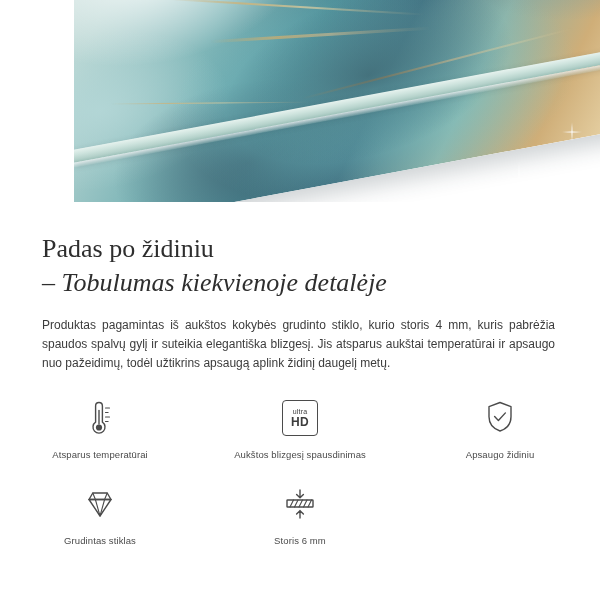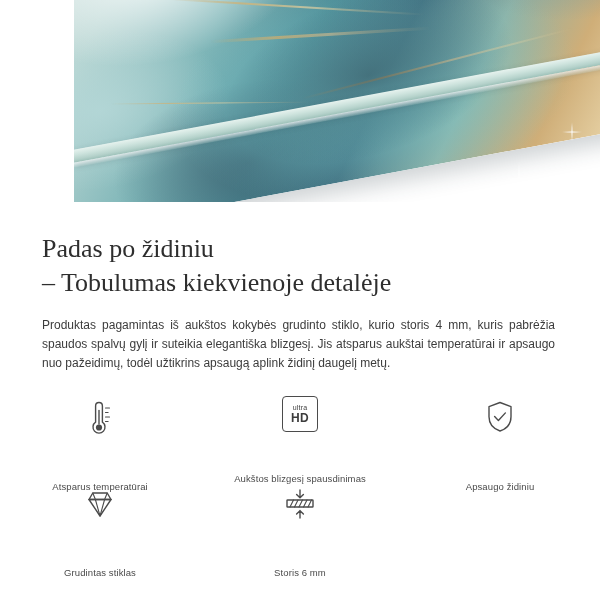--- a/index.html
+++ b/index.html
@@ -145,20 +145,21 @@
     font-family: "Liberation Serif", serif;
     font-size: 26px;
     line-height: 34px;
     color: #2e2e2e;
     font-weight: 400;
     margin: 0;
     padding: 14px 34px 0 34px;
   }
   .headline .line2 {
     display: block;
+    font-style: italic;
   }
   .body-text {
     margin: 0;
     padding: 16px 53px 0 34px;
     font-size: 12px;
     line-height: 19px;
     color: #3c3c3c;
     text-align: justify;
   }
 
@@ -172,21 +173,20 @@
     grid-template-columns: repeat(3, 1fr);
     grid-template-rows: 76px 76px;
     row-gap: 10px;
   }
   .feature {
     display: flex;
     flex-direction: column;
     align-items: center;
     justify-content: flex-start;
     padding-top: 4px;
-    gap: 32px;
   }
   .feature-icon {
     height: 44px;
     display: flex;
     align-items: center;
     justify-content: center;
   }
   .feature-label {
     margin-top: 9px;
     font-size: 9.5px;

